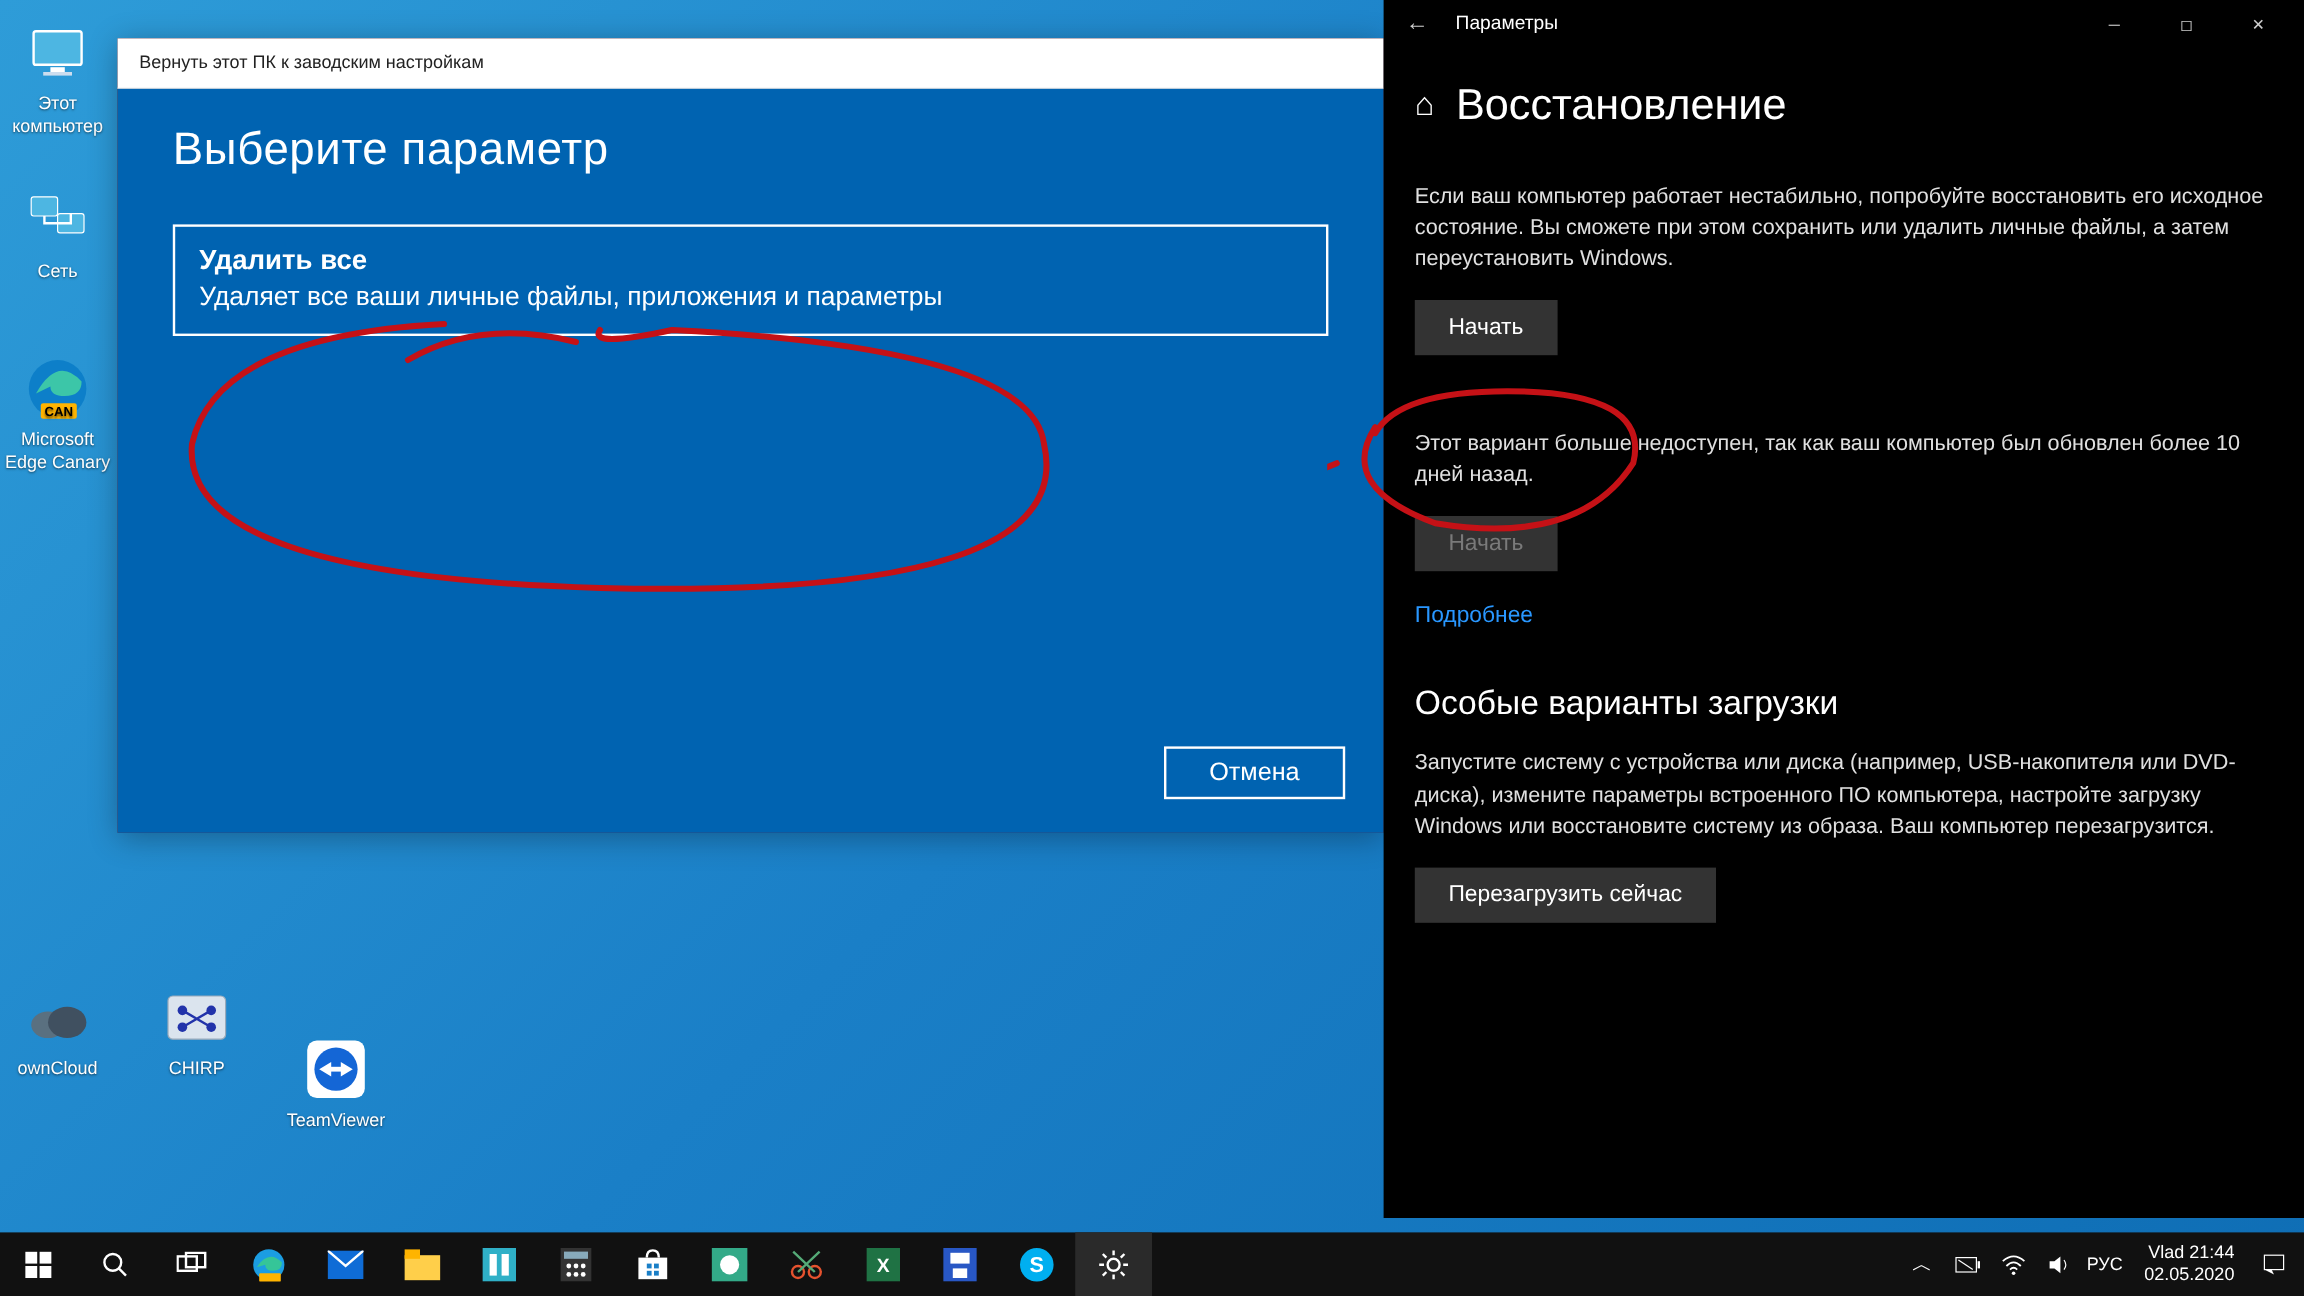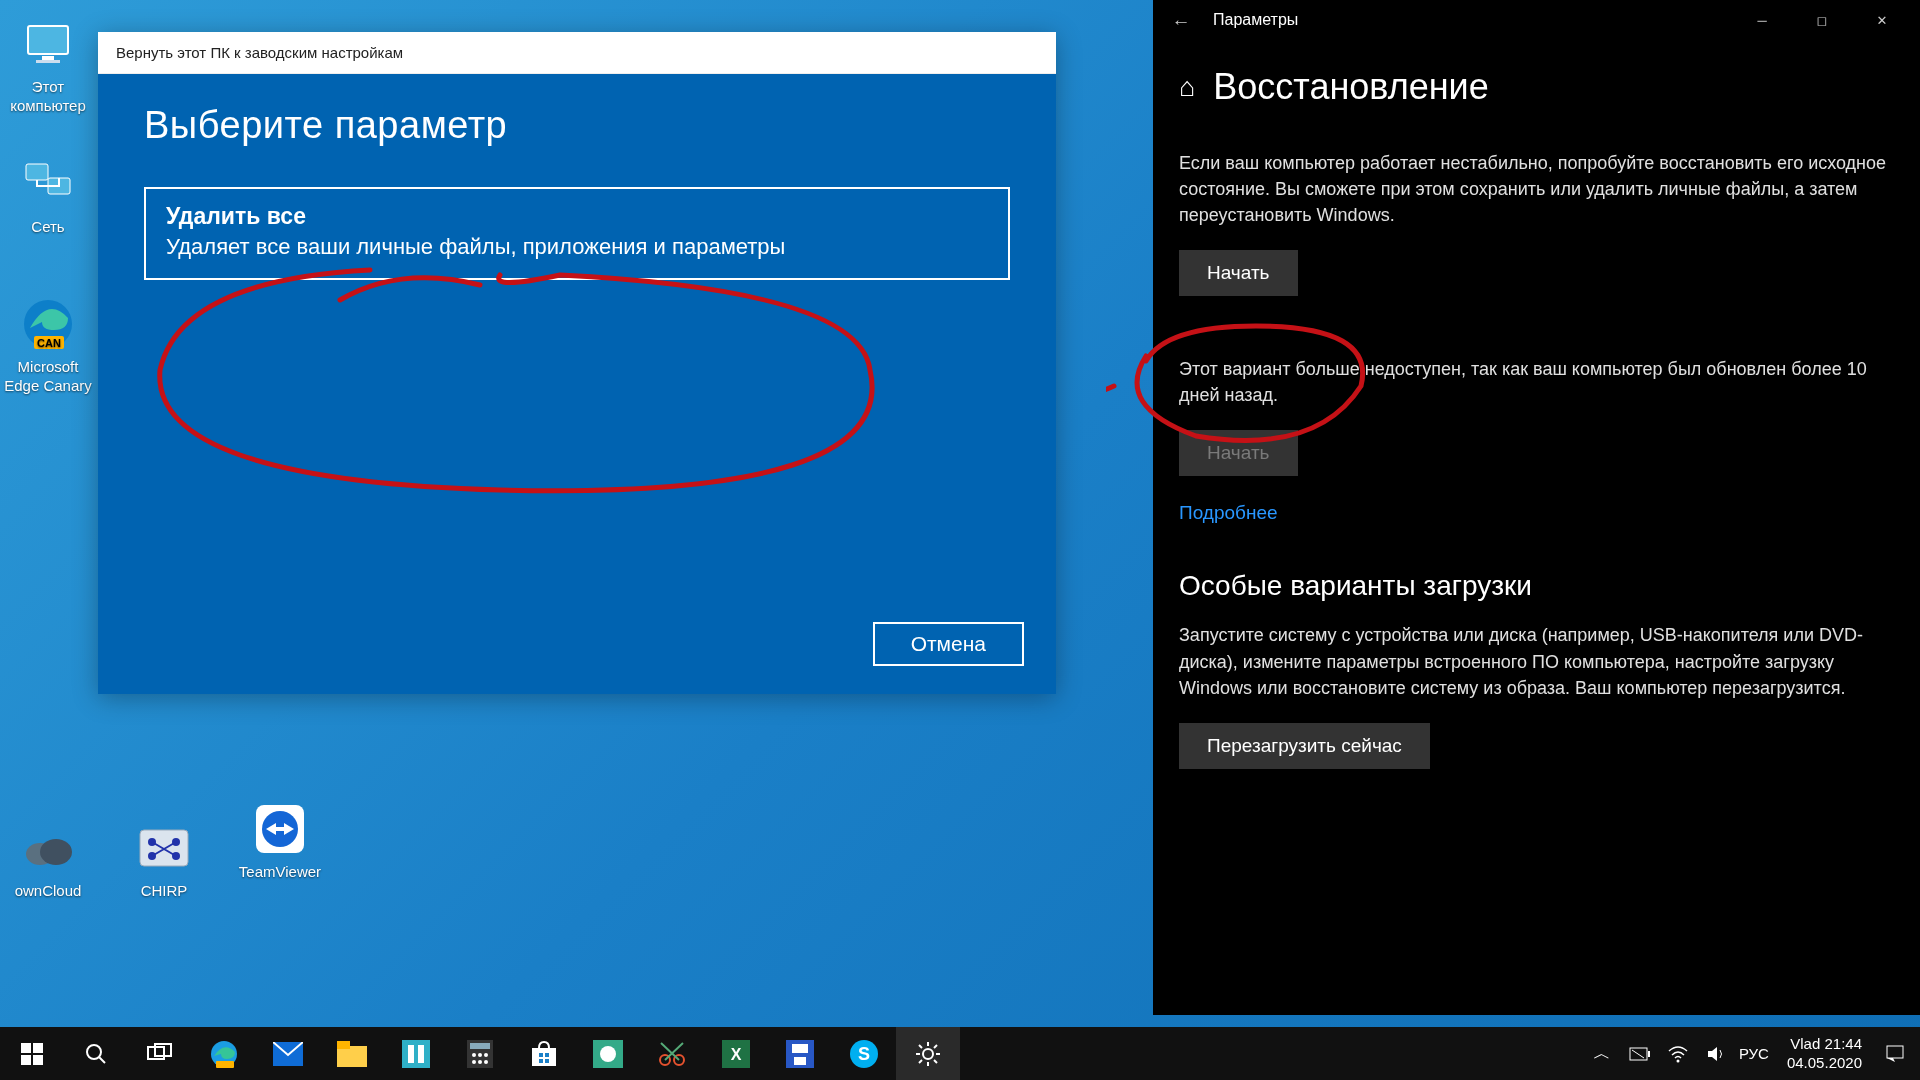--- a/index.html
+++ b/index.html
@@ -5,21 +5,21 @@
 * { margin:0; padding:0; box-sizing:border-box; font-family:"Segoe UI",Tahoma,sans-serif; }
 body { width:1920px; height:1080px; overflow:hidden; background:linear-gradient(135deg,#2e9cd8 0%,#1a7fc7 50%,#0f6eb5 100%); position:relative; }
 
 
 .desktop { position:absolute; top:0; left:0; width:100%; height:100%; }
 .di { position:absolute; width:96px; text-align:center; color:#fff; font-size:15px; text-shadow:0 1px 2px rgba(0,0,0,.6); cursor:default; }
 .di .ic { width:56px; height:56px; margin:0 auto 6px; display:flex; align-items:center; justify-content:center; }
 .di .lab { line-height:1.25; word-wrap:break-word; padding:0 2px; }
 
 
-.reset-wrap { position:absolute; top:32px; left:98px; width:958px; background:#7f1d1d; box-shadow:0 4px 24px rgba(0,0,0,.3); }
+.reset-wrap { position:absolute; top:32px; left:98px; width:1055px; background:#7f1d1d; box-shadow:0 4px 24px rgba(0,0,0,.3); }
 .reset-title { background:#fff; color:#222; font-size:15px; padding:12px 18px; border-bottom:1px solid #eee; }
 .reset-body { background:#0063b1; color:#fff; padding:30px 46px 34px; min-height:620px; position:relative; }
 .reset-body h1 { font-size:38px; font-weight:300; margin-bottom:40px; letter-spacing:.5px; }
 .opt { border:2px solid #fff; padding:14px 20px 18px; margin-bottom:34px; cursor:pointer; }
 .opt h2 { font-size:23px; font-weight:600; margin-bottom:4px; }
 .opt p { font-size:22px; font-weight:300; }
 .cancel { position:absolute; bottom:28px; right:32px; border:2px solid #fff; background:transparent; color:#fff; font-size:21px; padding:8px 36px; cursor:pointer; }
 
 
 .settings { position:absolute; top:0; right:0; width:767px; height:1015px; background:#000; color:#fff; overflow:hidden; }
@@ -109,21 +109,21 @@
           <circle cx="16" cy="16" r="4" fill="#23a"></circle>
           <circle cx="40" cy="16" r="4" fill="#23a"></circle>
           <circle cx="16" cy="30" r="4" fill="#23a"></circle>
           <circle cx="40" cy="30" r="4" fill="#23a"></circle>
           <path d="M16 16 L40 30 M40 16 L16 30" stroke="#23a" stroke-width="2"></path>
         </svg>
     </div>
     <div class="lab">CHIRP</div>
   </div>
 
-  <div class="di" style="top:801px;left:232px">
+  <div class="di" style="top:863px;left:232px">
     <div class="ic">
       <svg width="52" height="52" viewBox="0 0 52 52">
           <rect x="2" y="2" width="48" height="48" rx="8" fill="#fff"></rect>
           <circle cx="26" cy="26" r="18" fill="#1466d6"></circle>
           <path d="M12 26 L22 20 L22 32 Z M40 26 L30 20 L30 32 Z" fill="#fff"></path>
           <rect x="20" y="24" width="12" height="4" fill="#fff"></rect>
         </svg>
     </div>
     <div class="lab">TeamViewer</div>
   </div>
@@ -317,21 +317,21 @@
       </div>
     <div class="tray">
         <svg width="20" height="18" viewBox="0 0 20 18">
           <path d="M2 6 L6 6 L11 2 L11 16 L6 12 L2 12 Z" fill="#fff"></path>
           <path d="M14 5 Q17 9 14 13" stroke="#fff" fill="none"></path>
         </svg>
       </div>
     <div class="tray lang">РУС</div>
     <div class="clock">
       <div><span>Vlad</span> <span>21:44</span></div>
-      <div>04.05.2020</div>
+      <div>02.05.2020</div>
     </div>
     <div class="tray">
         <svg width="20" height="20" viewBox="0 0 20 20">
           <rect x="2" y="2" width="16" height="12" stroke="#fff" fill="none"></rect>
           <path d="M2 14 L8 14 L10 18 L2 14" fill="#fff"></path>
         </svg>
       </div>
   </div>
 </div>
 

